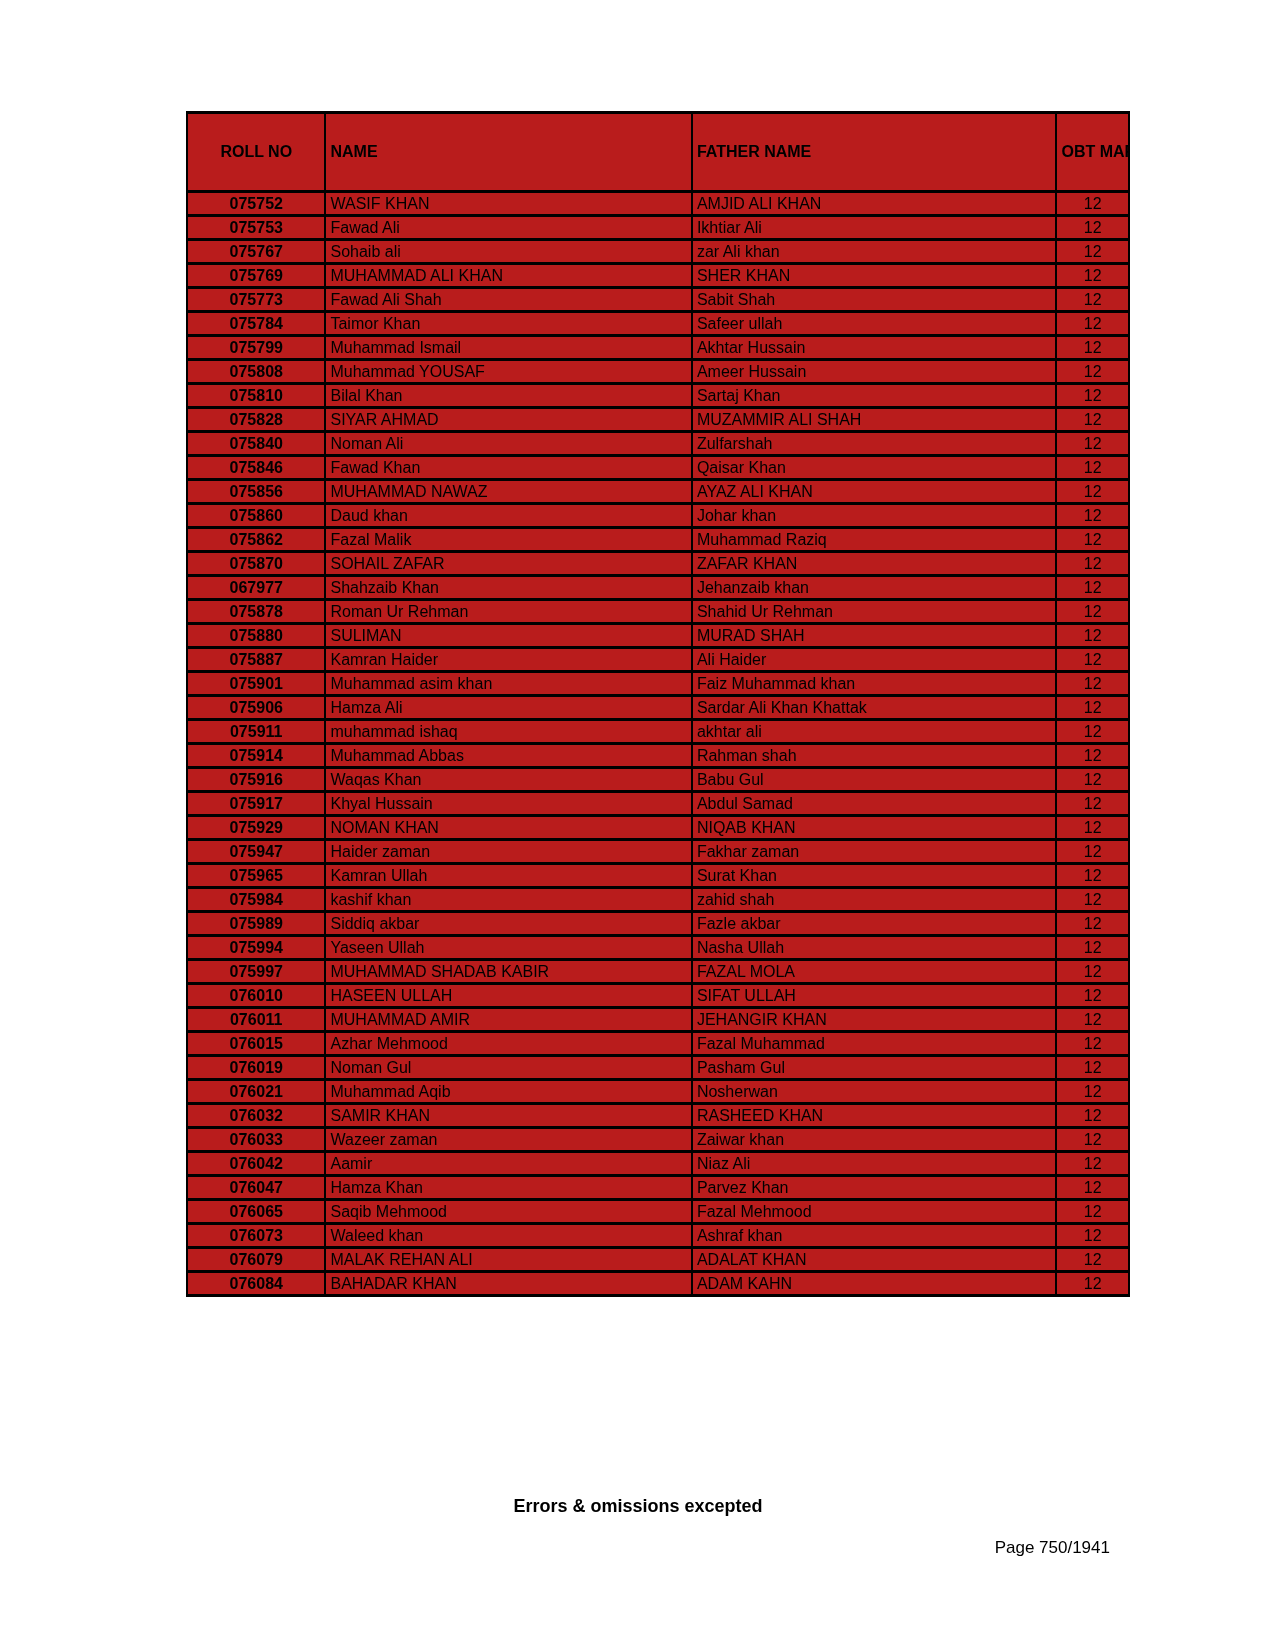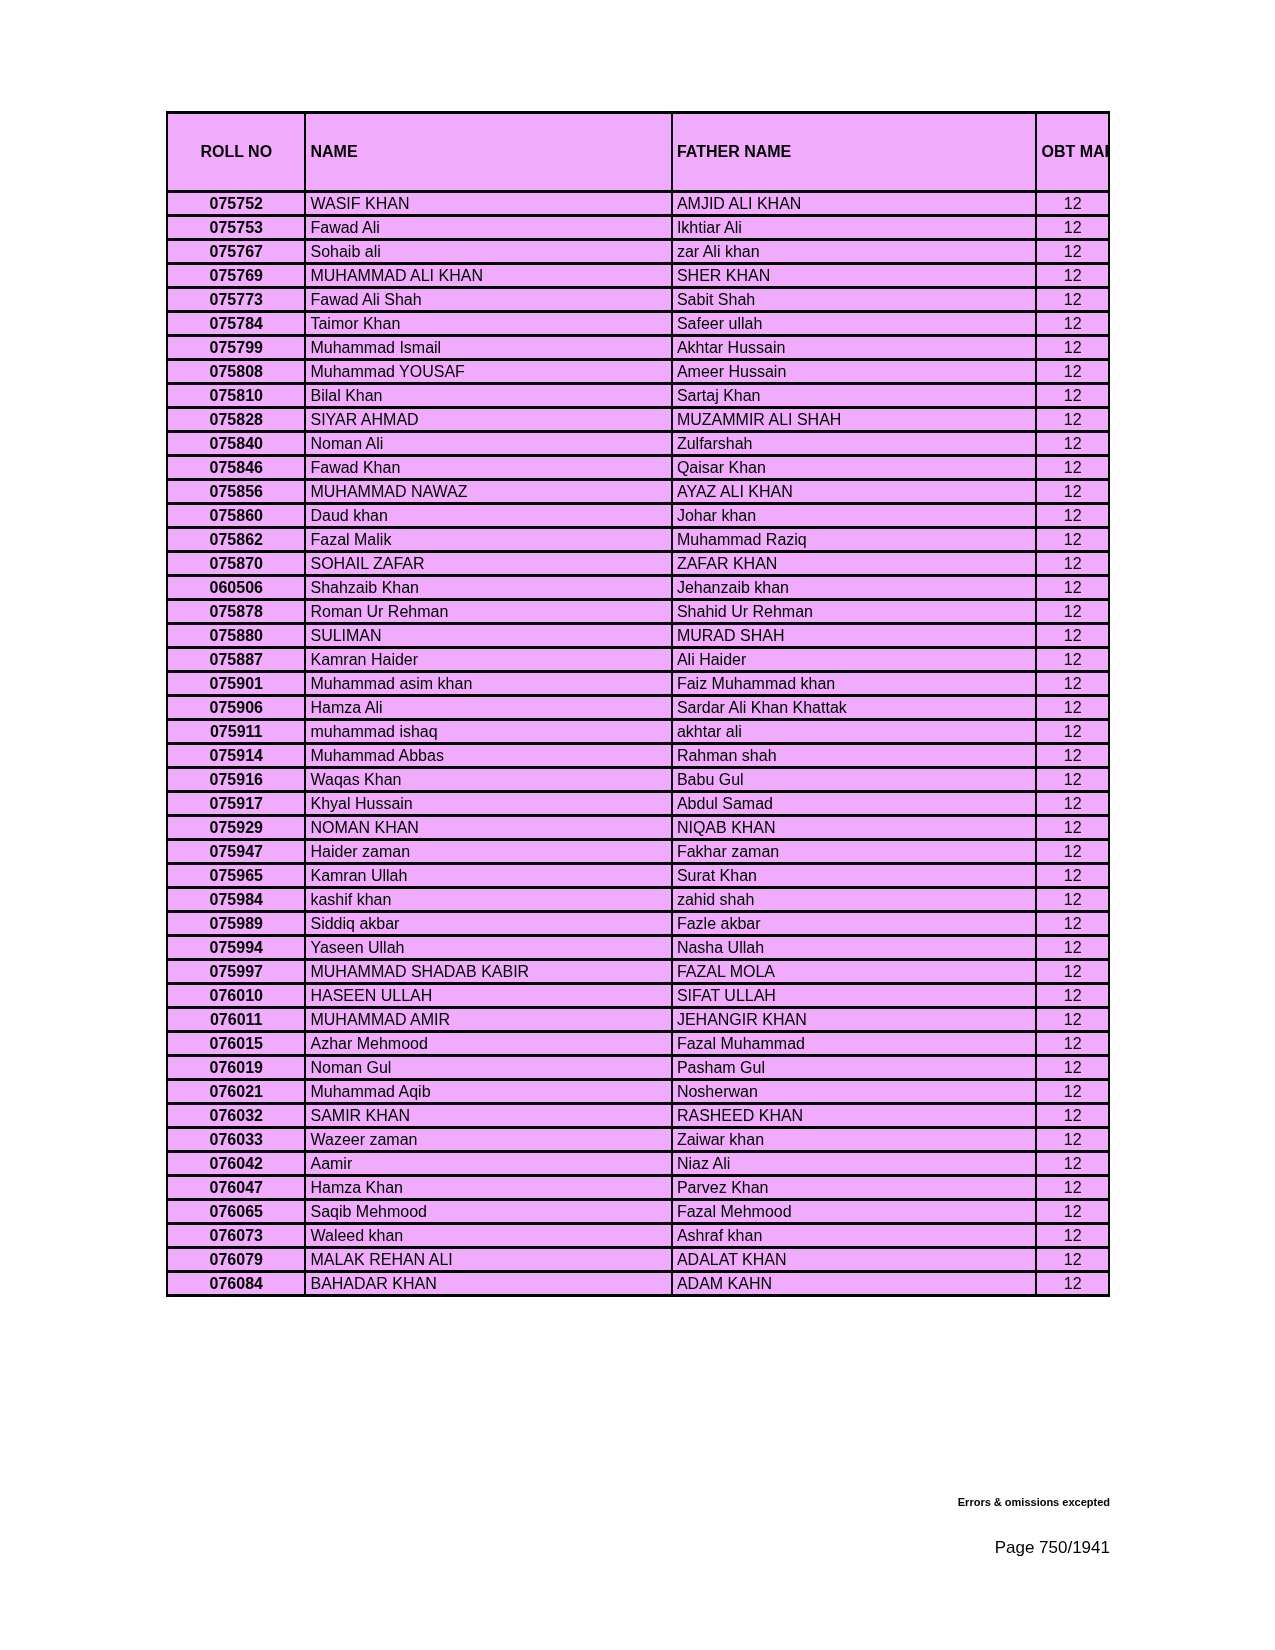--- a/index.html
+++ b/index.html
@@ -19,21 +19,22 @@
   .table-wrap {
     position: absolute;
     left: 166px;
     top: 111px;
     width: 944px;
   }
   table.marks-table {
     width: 100%;
     border-collapse: collapse;
     table-layout: fixed;
-    background: #f0abfc;
+    background: #b91c1c;
+    margin-left: 20px;
   }
   table.marks-table col.c-roll   { width: 14.7%; }
   table.marks-table col.c-name   { width: 38.9%; }
   table.marks-table col.c-father { width: 38.7%; }
   table.marks-table col.c-marks  { width: 7.7%; }
 
   table.marks-table th,
   table.marks-table td {
     border-left: 2px solid #000;
     border-right: 2px solid #000;
@@ -67,23 +68,23 @@
     position: absolute;
     left: 166px;
     top: 1496px;
     width: 944px;
     height: 24px;
   }
   .footer .note {
     position: absolute;
     left: 0;
     right: 0;
-    text-align: right;
+    text-align: center;
     font-weight: bold;
-    font-size: 11px;
+    font-size: 18px;
   }
   .footer .pagenum {
     position: absolute;
     right: 0;
     text-align: right;
     font-size: 17px;
     background: #ffffff;
     margin-top: 42px;
   }
 </style>
@@ -199,21 +200,21 @@
             <td class="cell-father">Muhammad Raziq</td>
             <td class="cell-marks">12</td>
           </tr>
           <tr>
             <td class="cell-roll">075870</td>
             <td class="cell-name">SOHAIL ZAFAR</td>
             <td class="cell-father">ZAFAR KHAN</td>
             <td class="cell-marks">12</td>
           </tr>
           <tr>
-            <td class="cell-roll">060506</td>
+            <td class="cell-roll">067977</td>
             <td class="cell-name">Shahzaib Khan</td>
             <td class="cell-father">Jehanzaib khan</td>
             <td class="cell-marks">12</td>
           </tr>
           <tr>
             <td class="cell-roll">075878</td>
             <td class="cell-name">Roman Ur Rehman</td>
             <td class="cell-father">Shahid Ur Rehman</td>
             <td class="cell-marks">12</td>
           </tr>

